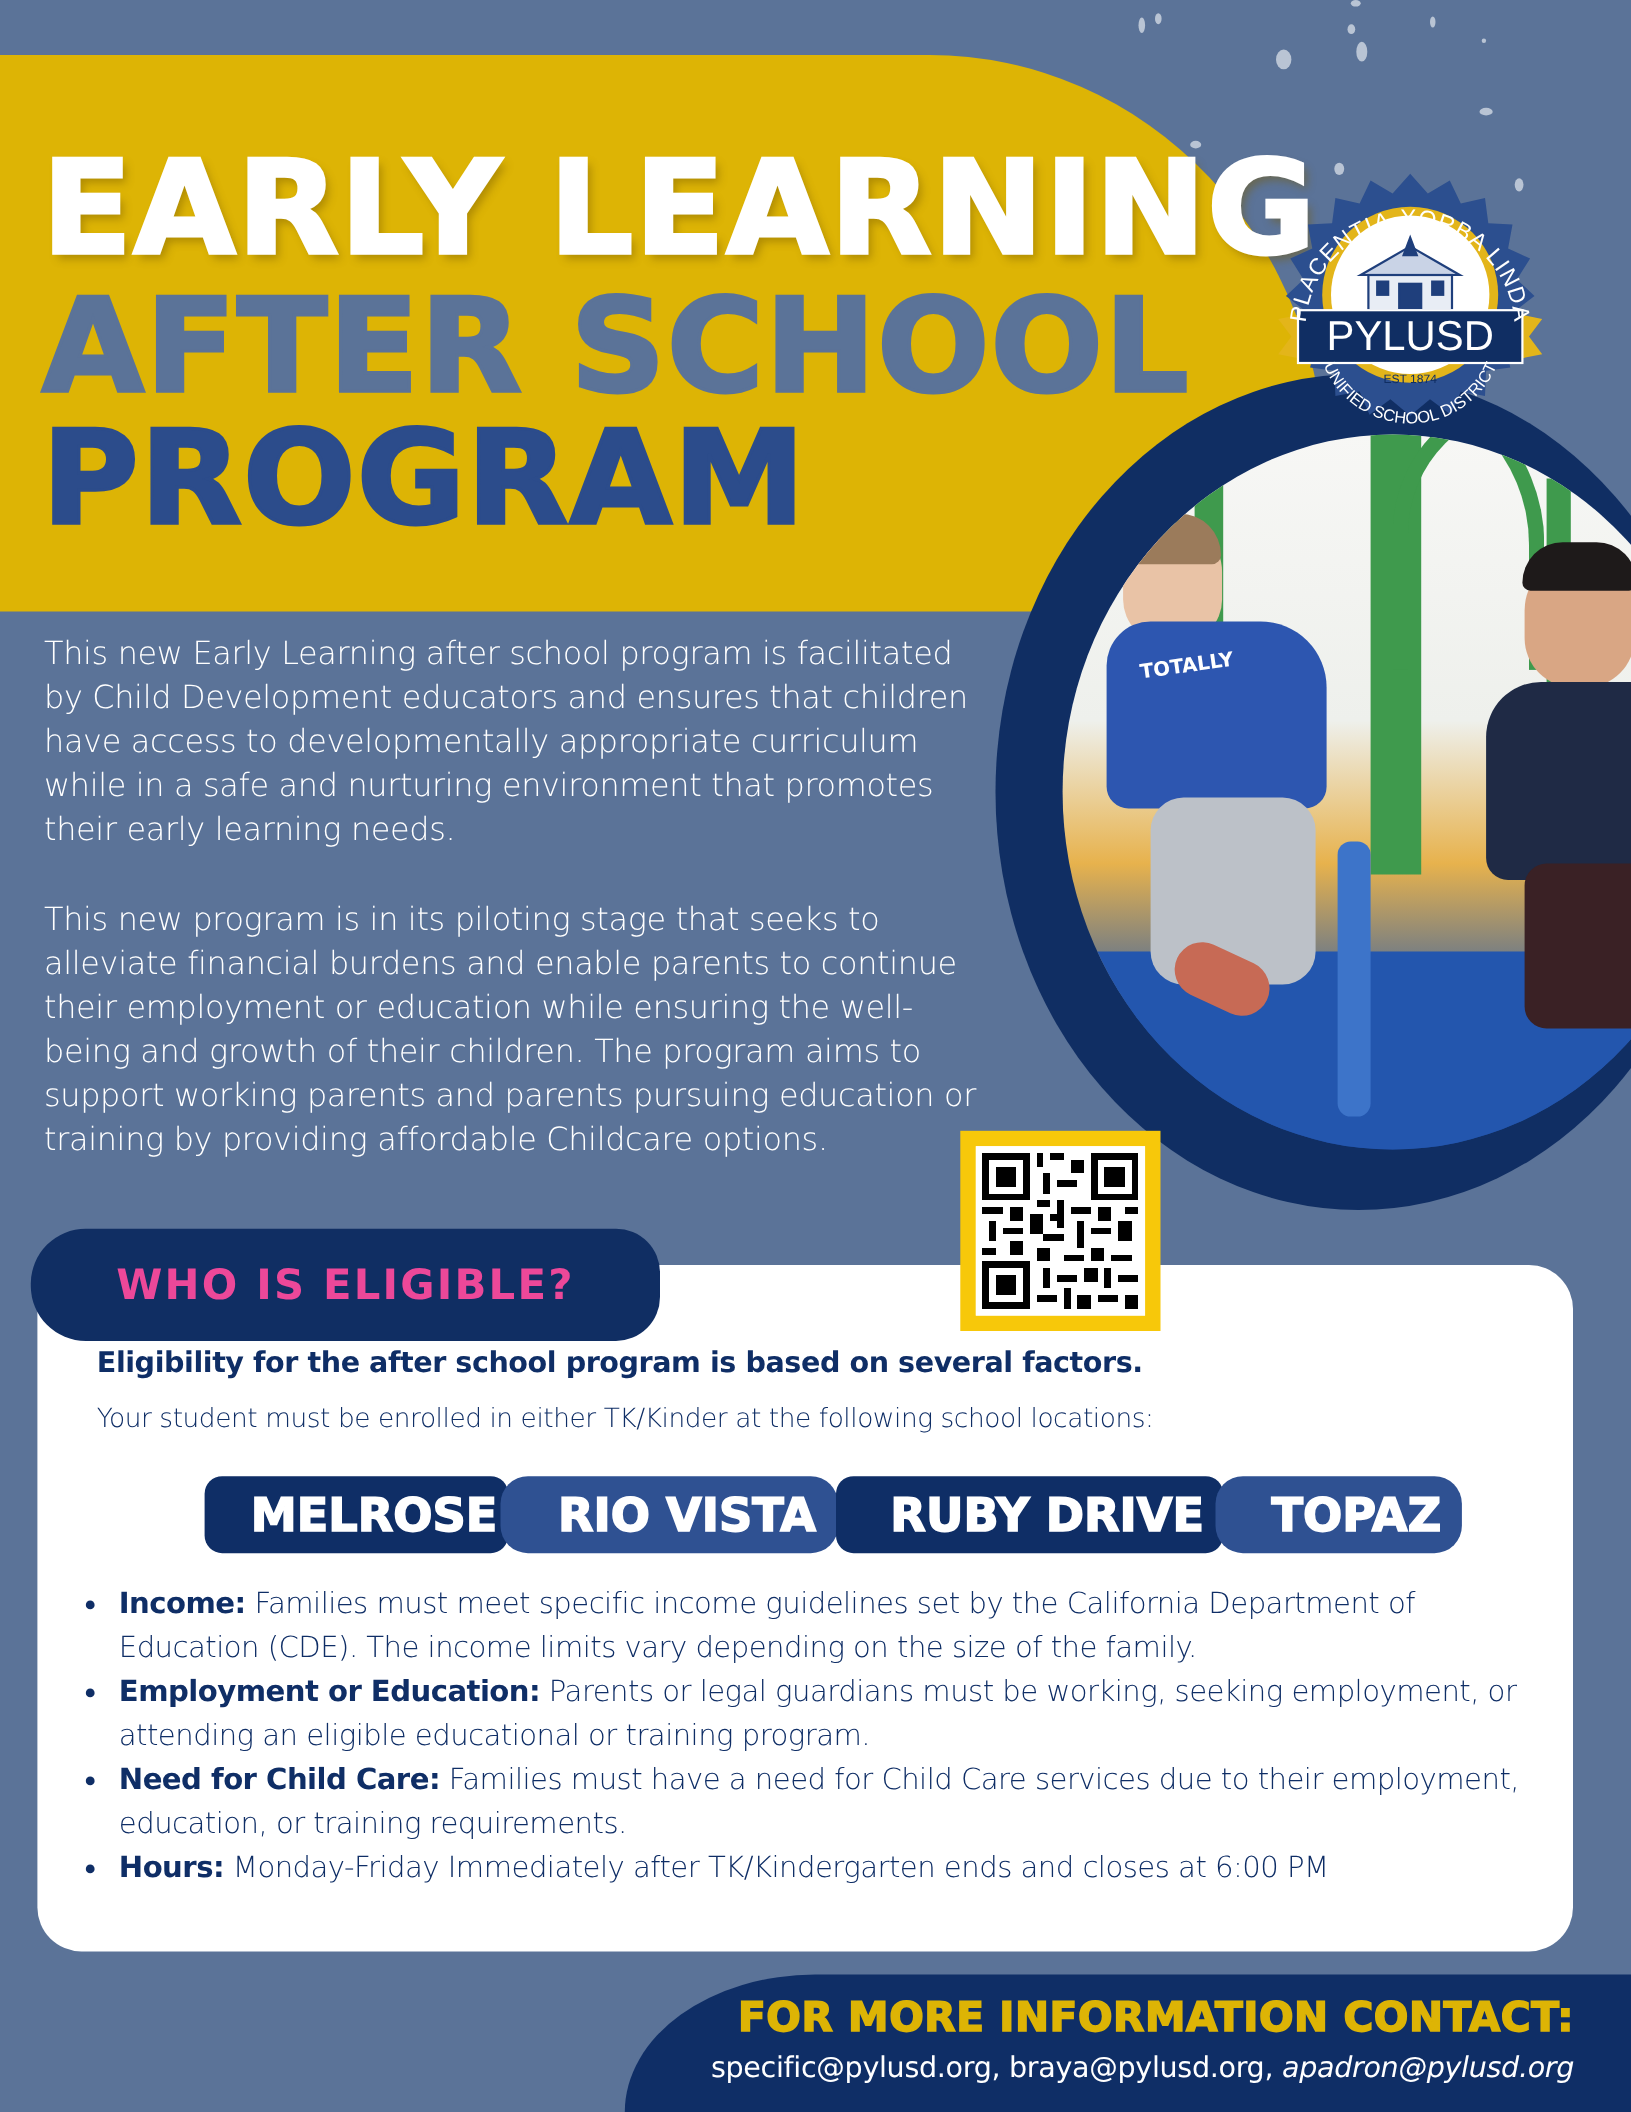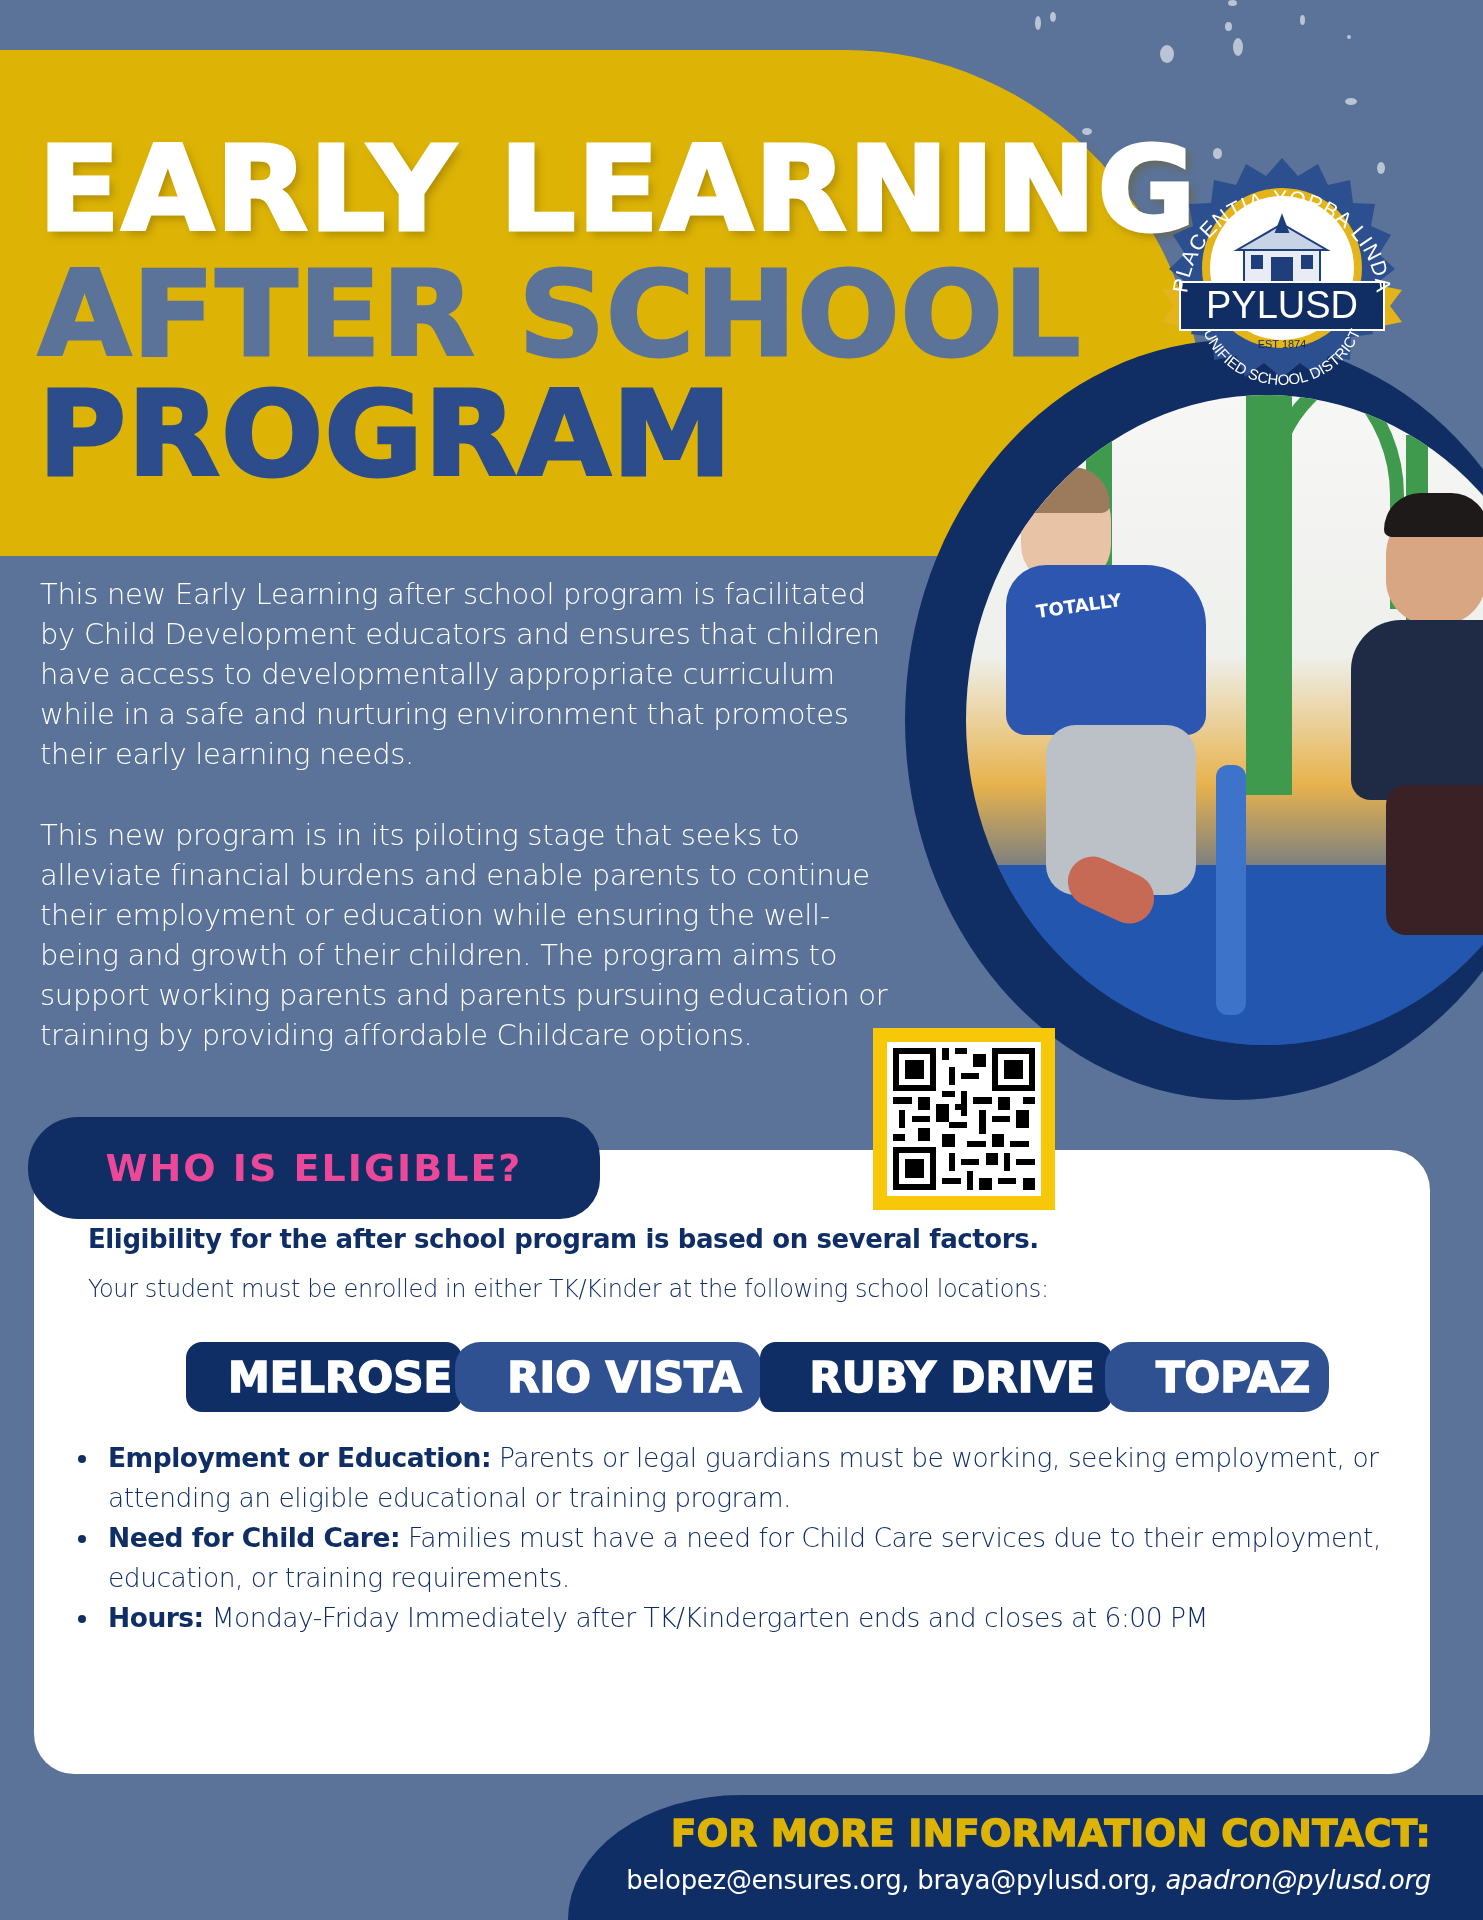--- a/index.html
+++ b/index.html
@@ -281,20 +281,21 @@
 
 <p class="elig-lead">Eligibility for the after school program is based on several factors.</p>
 <p class="elig-sub">Your student must be enrolled in either TK/Kinder at the following school locations:</p>
 
 <div class="pill dark" style="left:186px;width:244px;">MELROSE</div>
 <div class="pill mid" style="left:455px;width:275px;">RIO VISTA</div>
 <div class="pill dark" style="left:760px;width:320px;">RUBY DRIVE</div>
 <div class="pill mid" style="left:1105px;width:192px;">TOPAZ</div>
 
 <ul class="criteria">
+  <li><b>Income:</b><span> Families must meet specific income guidelines set by the California Department of Education (CDE). The income limits vary depending on the size of the family.</span></li>
   <li><b>Employment or Education:</b><span> Parents or legal guardians must be working, seeking employment, or attending an eligible educational or training program.</span></li>
   <li><b>Need for Child Care:</b><span> Families must have a need for Child Care services due to their employment, education, or training requirements.</span></li>
   <li><b>Hours:</b><span> Monday-Friday Immediately after TK/Kindergarten ends and closes at 6:00 PM</span></li>
 </ul>
 
 <div class="footer"></div>
 <p class="contact-title">FOR MORE INFORMATION CONTACT:</p>
-<p class="contact-emails"><a>belopez@ensures.org</a><span>, </span><a>braya@pylusd.org</a><span>, </span><a class="it">apadron@pylusd.org</a></p>
+<p class="contact-emails"><a>specific@pylusd.org</a><span>, </span><a>braya@pylusd.org</a><span>, </span><a class="it">apadron@pylusd.org</a></p>
 
 </body></html>

